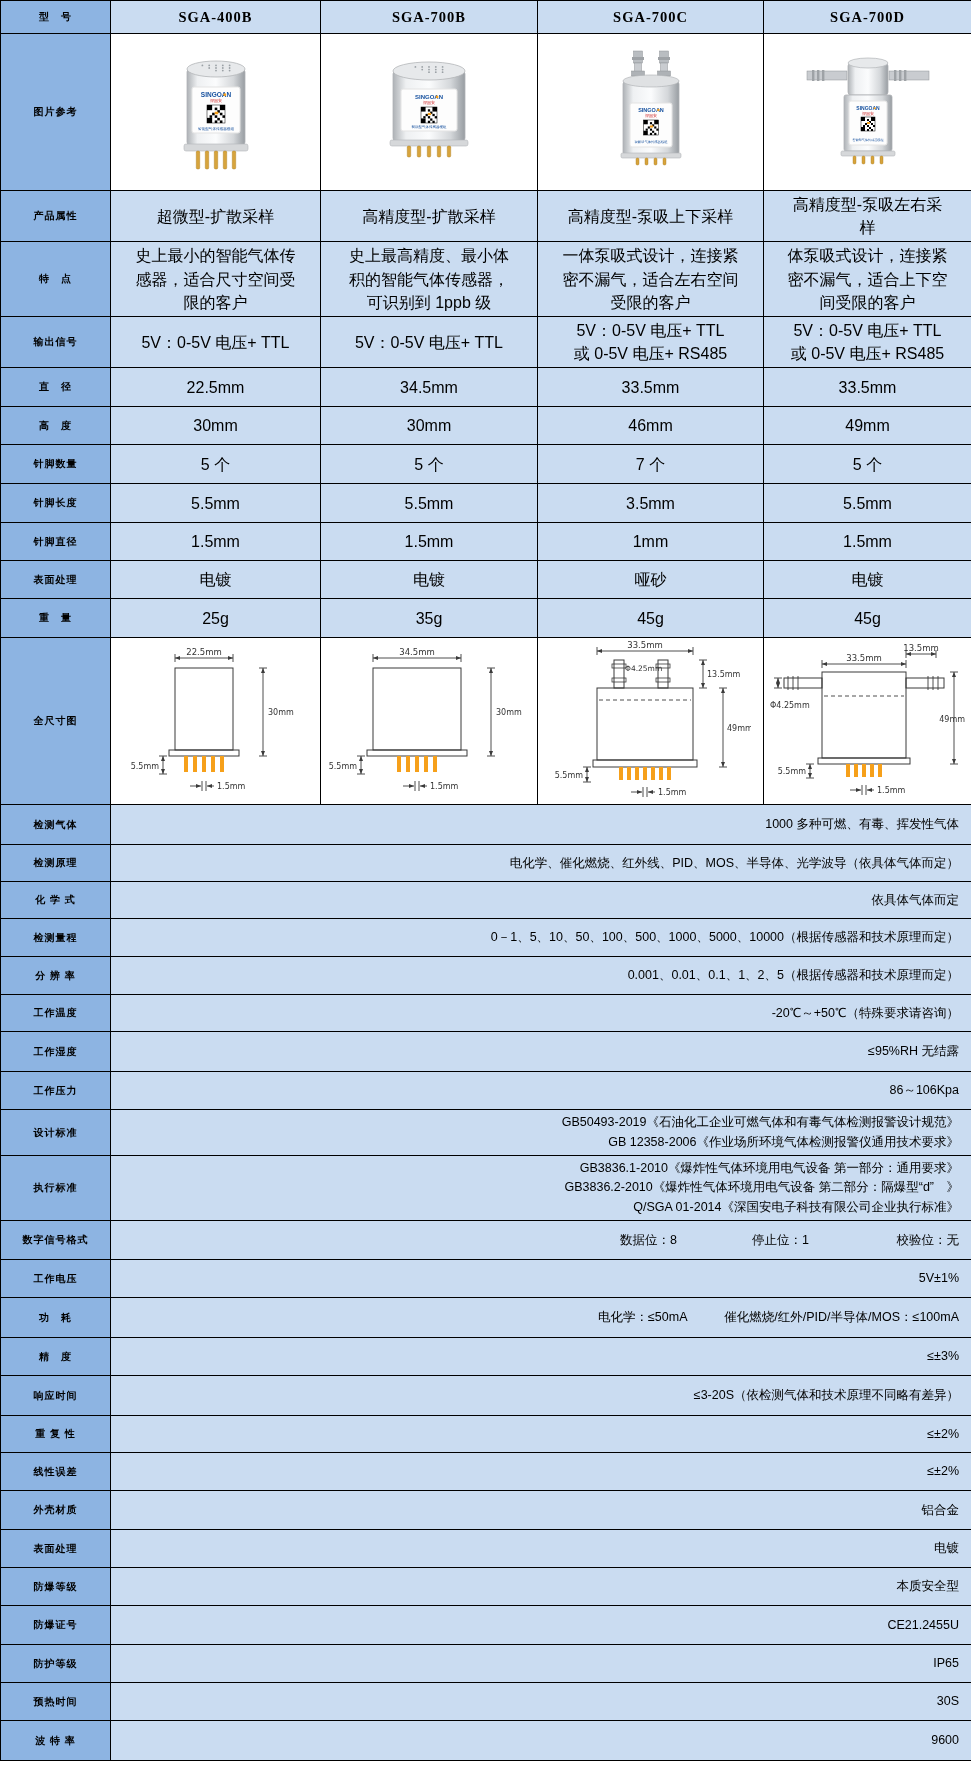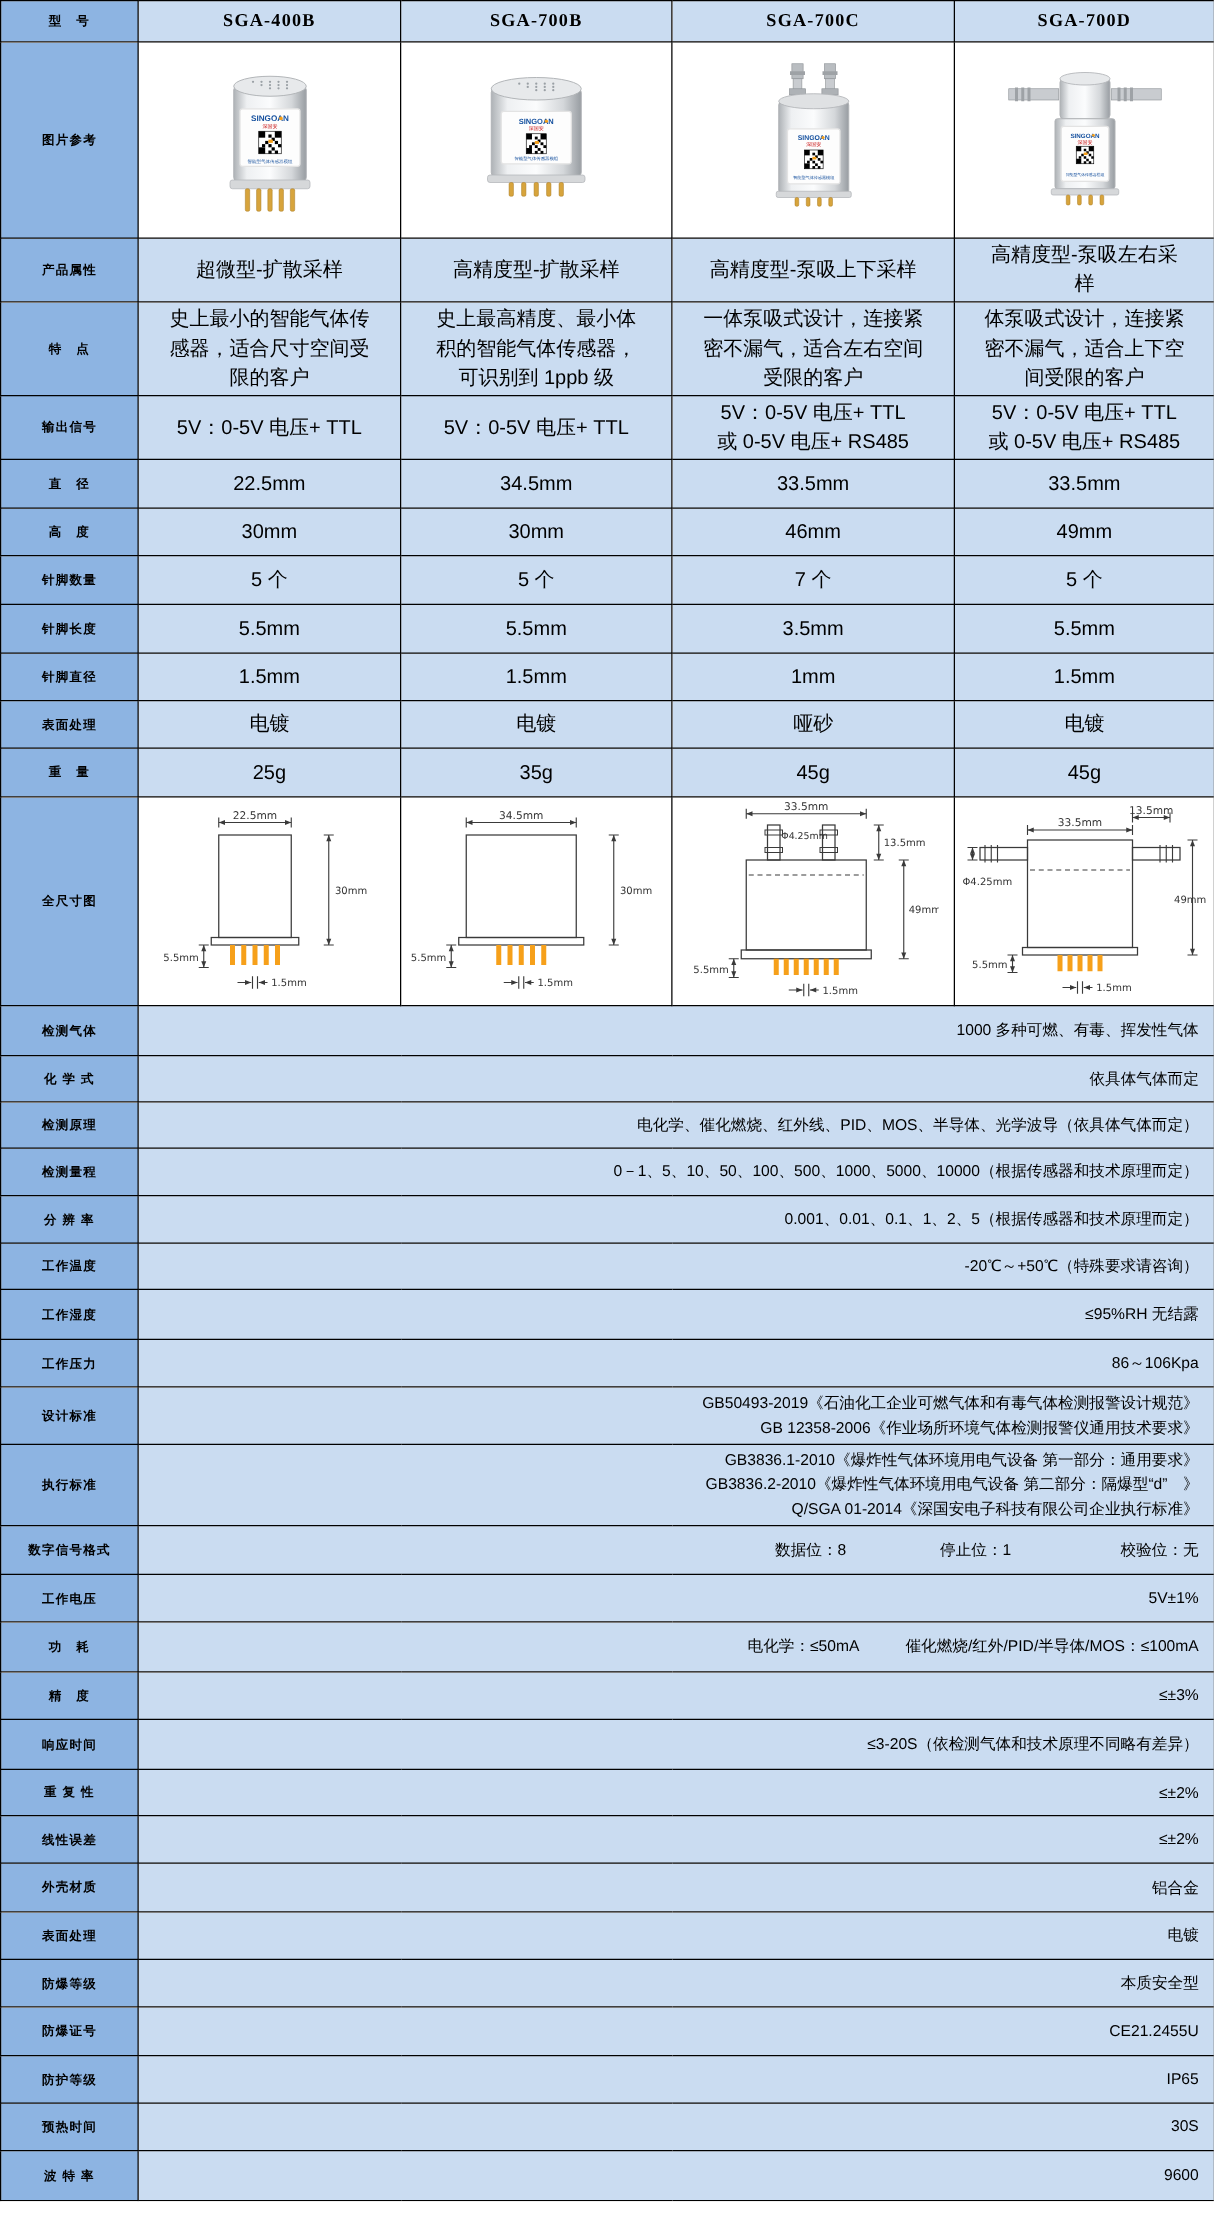--- a/index.html
+++ b/index.html
@@ -516,26 +516,26 @@
           </div>
         </td>
     </tr>
   </tbody>
   <tbody id="full-body">
       <tr style="height: 40px;">
         <td class="lbl">检测气体</td>
         <td class="full" colspan="4">1000 多种可燃、有毒、挥发性气体</td>
       </tr>
       <tr style="height: 37px;">
+        <td class="lbl">检测原理</td>
+        <td class="full" colspan="4">电化学、催化燃烧、红外线、PID、MOS、半导体、光学波导（依具体气体而定）</td>
+      </tr>
+      <tr style="height: 37px;">
         <td class="lbl">化 学 式</td>
         <td class="full" colspan="4">依具体气体而定</td>
-      </tr>
-      <tr style="height: 37px;">
-        <td class="lbl">检测原理</td>
-        <td class="full" colspan="4">电化学、催化燃烧、红外线、PID、MOS、半导体、光学波导（依具体气体而定）</td>
       </tr>
       <tr style="height: 38px;">
         <td class="lbl">检测量程</td>
         <td class="full" colspan="4">0－1、5、10、50、100、500、1000、5000、10000（根据传感器和技术原理而定）</td>
       </tr>
       <tr style="height: 38px;">
         <td class="lbl">分 辨 率</td>
         <td class="full" colspan="4">0.001、0.01、0.1、1、2、5（根据传感器和技术原理而定）</td>
       </tr>
       <tr style="height: 37px;">

